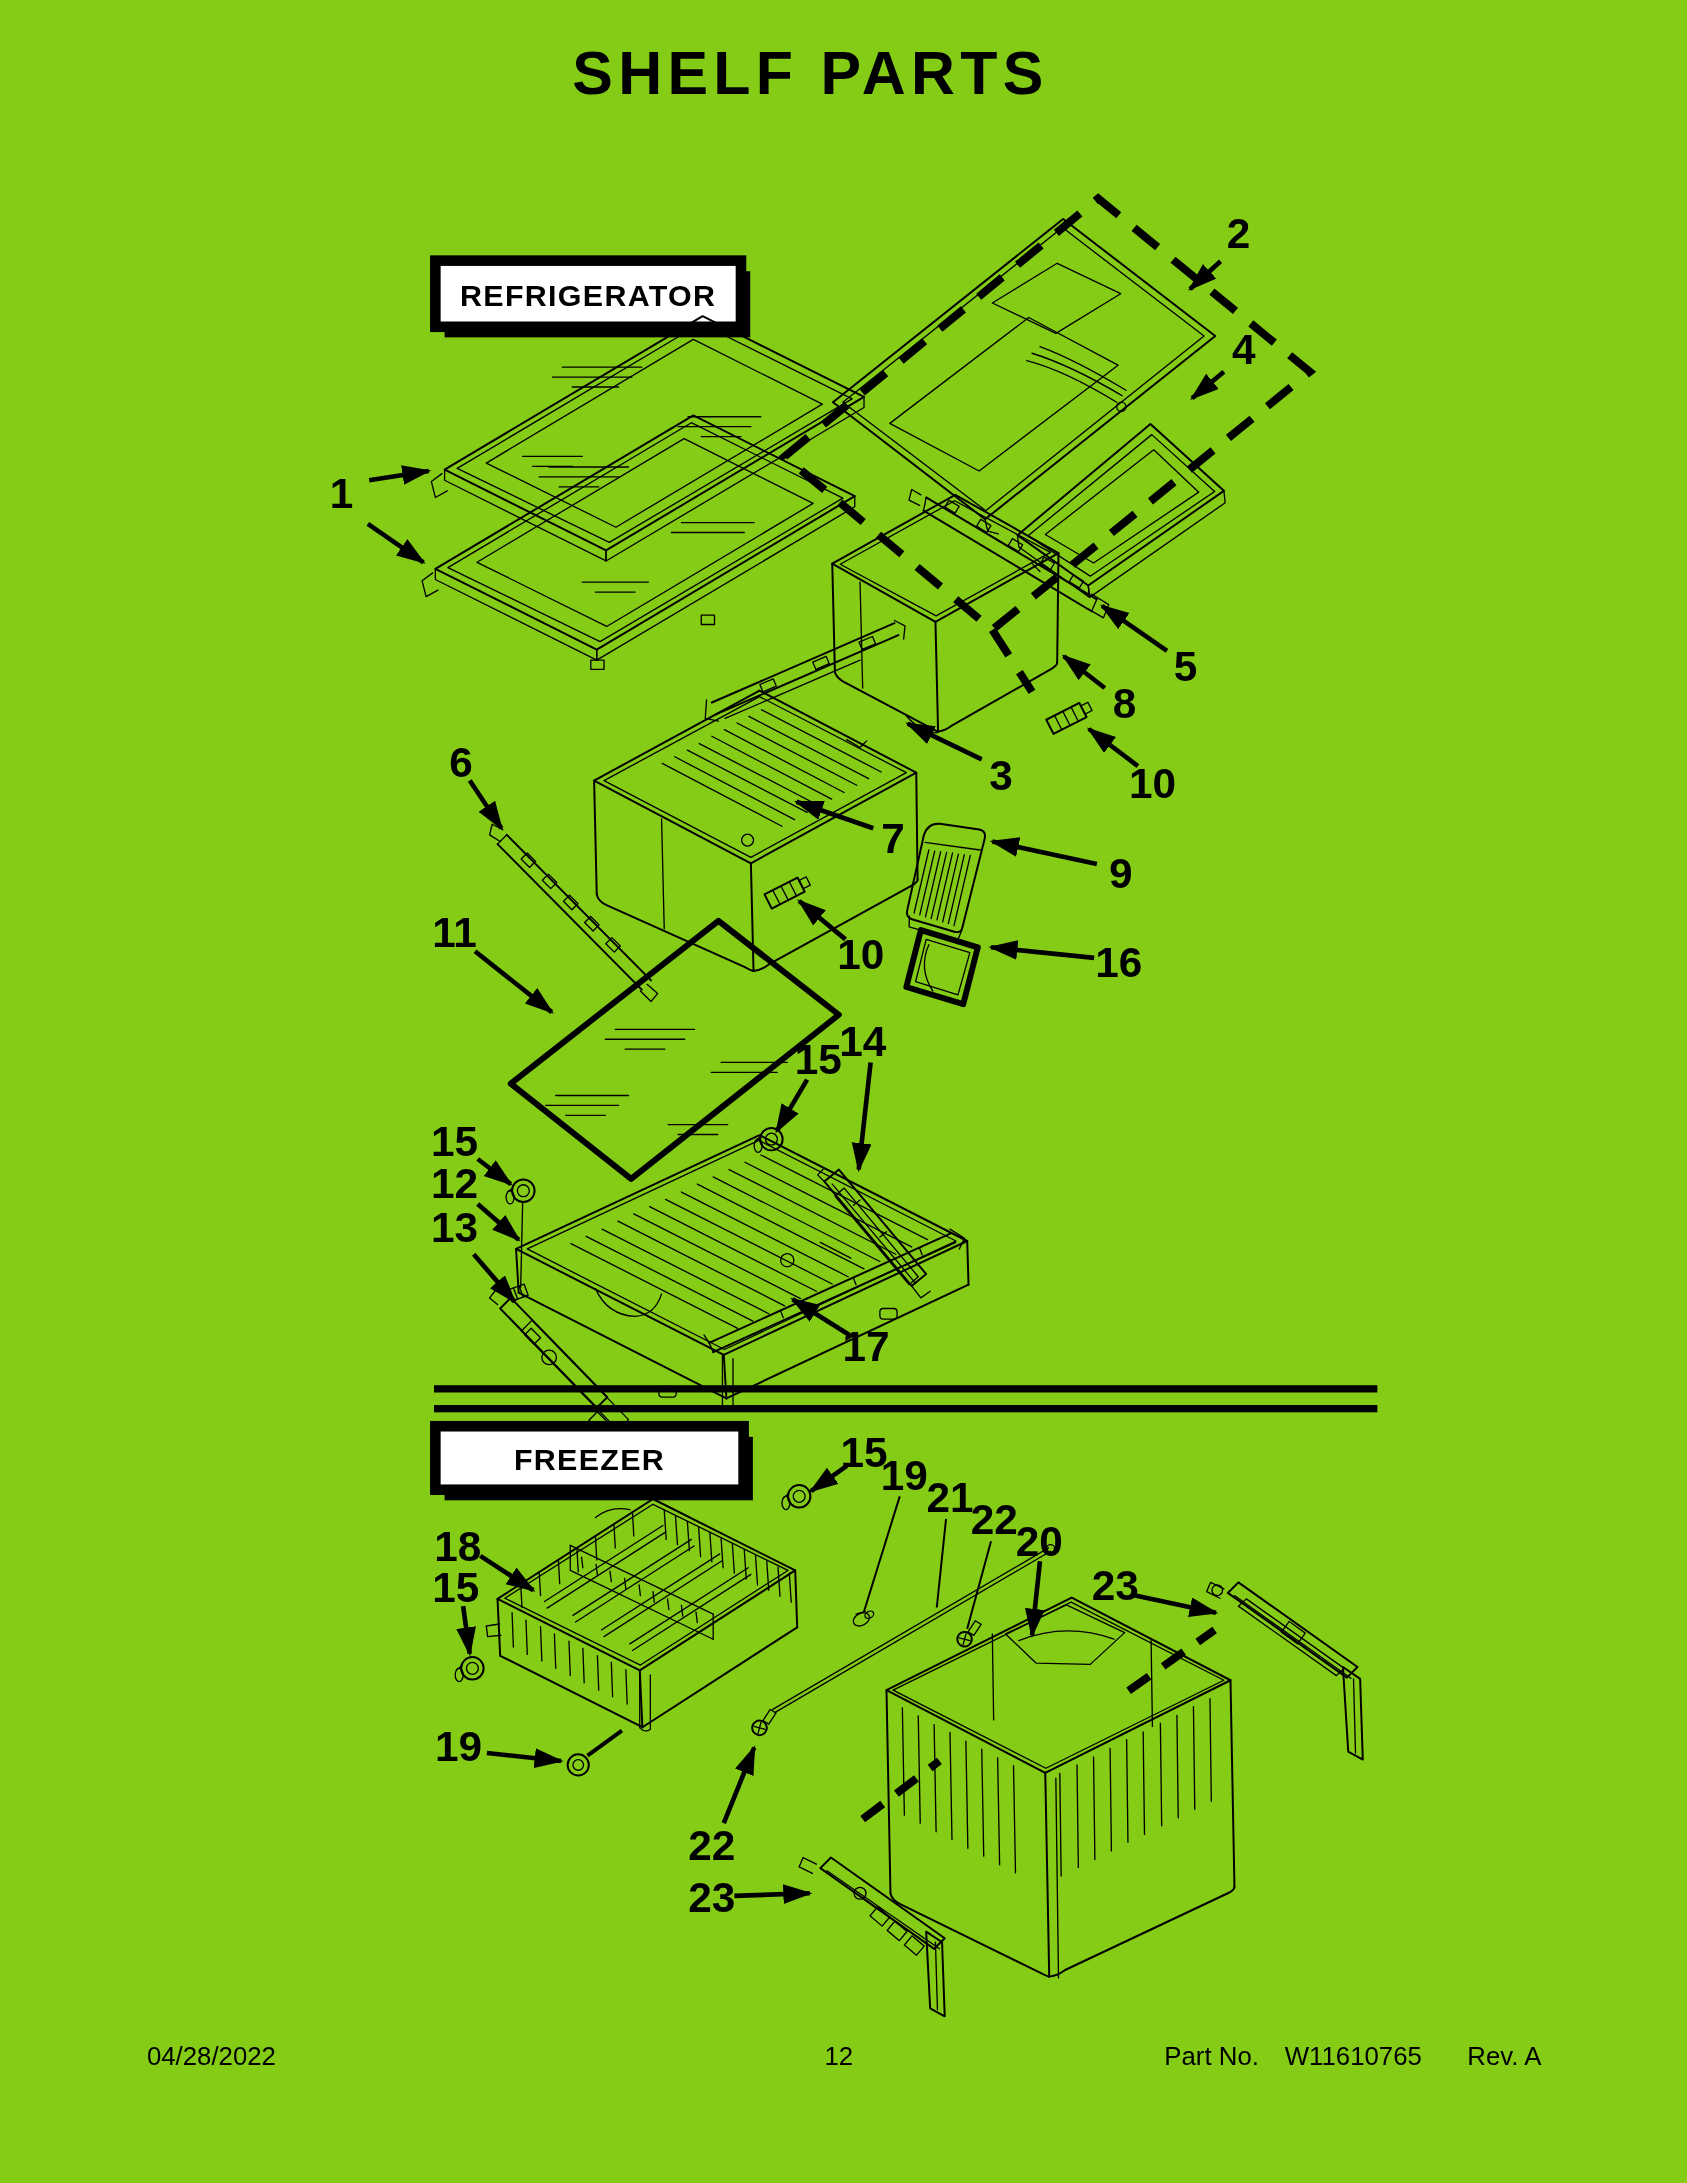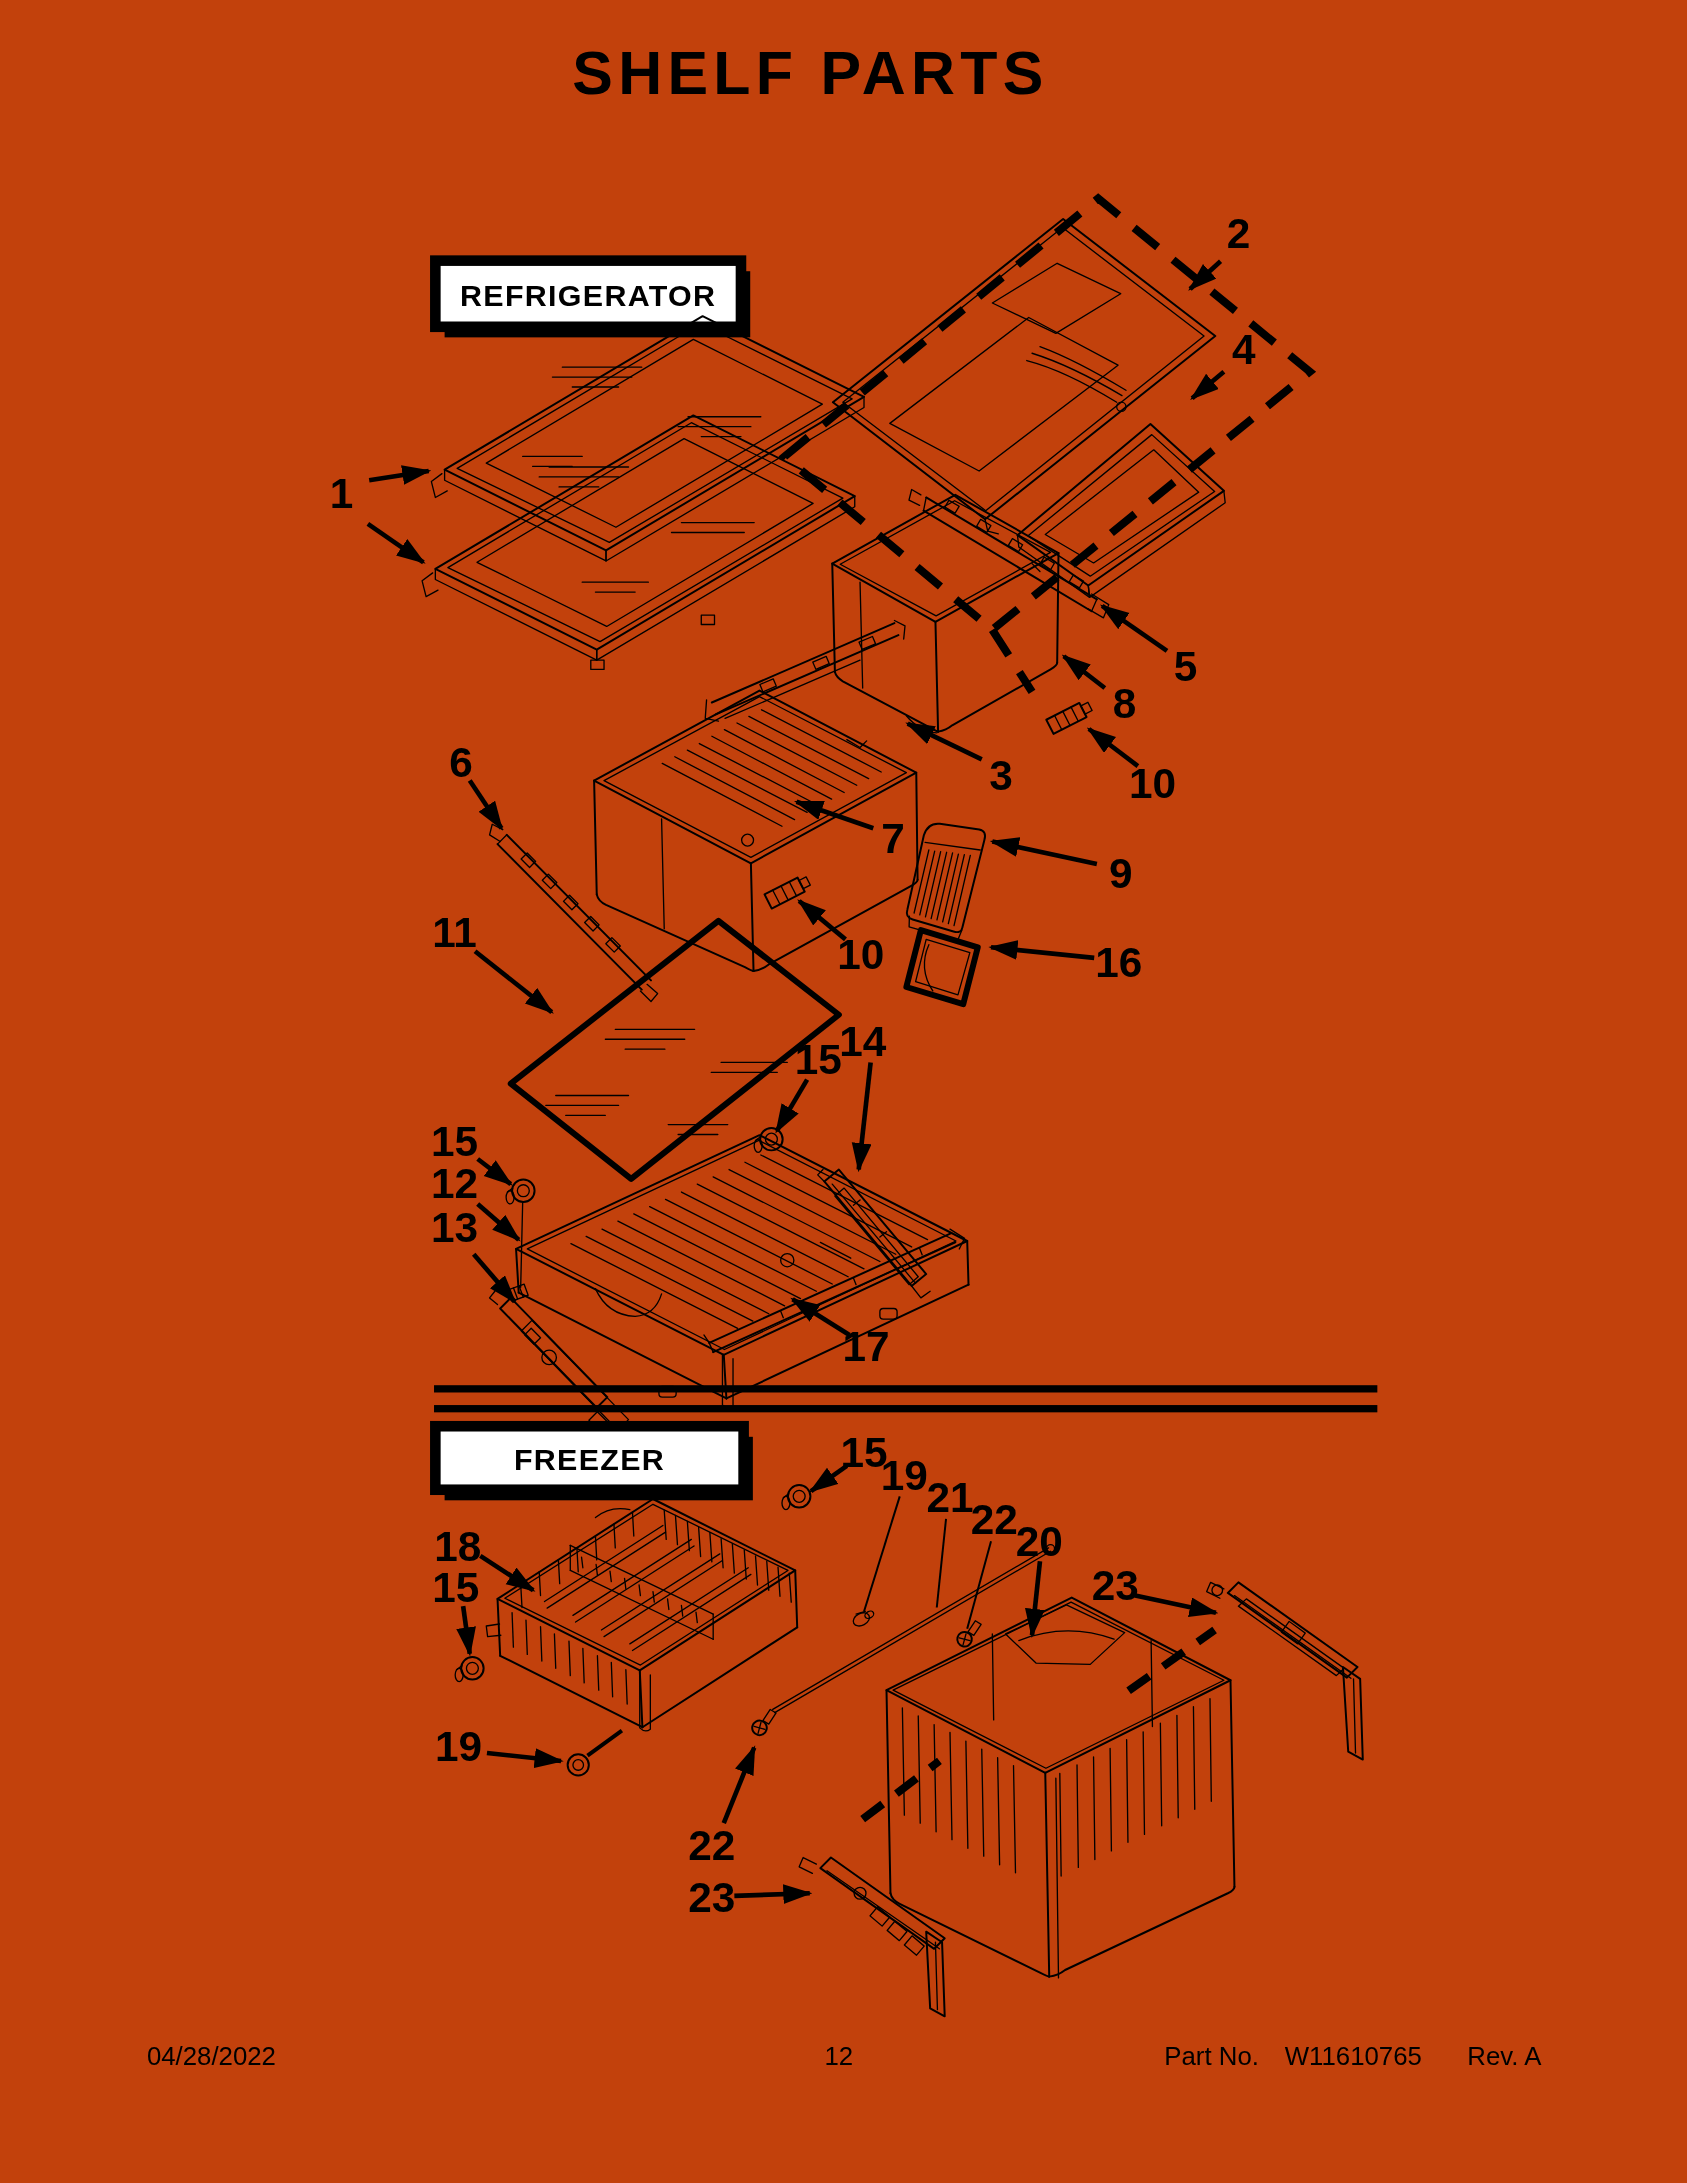--- a/index.html
+++ b/index.html
@@ -1,16 +1,16 @@
 <!DOCTYPE html>
 <html style="font-size:10.6px"><head>
 <meta charset="utf-8">
 <style>
   html,body{margin:0;padding:0;background:#888;}
-  #page{position:relative;width:1687px;height:2183px;background:#c2410c;margin:0 auto;
+  #page{position:relative;width:1687px;height:2183px;background:#84cc16;margin:0 auto;
         font-family:"Liberation Sans", sans-serif;}
   svg{position:absolute;left:0;top:0;}
   text{fill:#000;}
   .title{font:bold 92px "Liberation Sans",sans-serif;letter-spacing:8px;}
   .boxlabel{font:bold 46px "Liberation Sans",sans-serif;letter-spacing:2px;}
   .num{font:bold 64px "Liberation Sans",sans-serif;}
   .footer{font:39px "Liberation Sans",sans-serif;}
   .o2{fill:none;stroke:#000;stroke-width:2;stroke-linejoin:round;stroke-linecap:round;}
   .o3{fill:none;stroke:#000;stroke-width:3;stroke-linejoin:round;stroke-linecap:round;}
   .o9{fill:none;stroke:#000;stroke-width:9;stroke-linejoin:round;}

